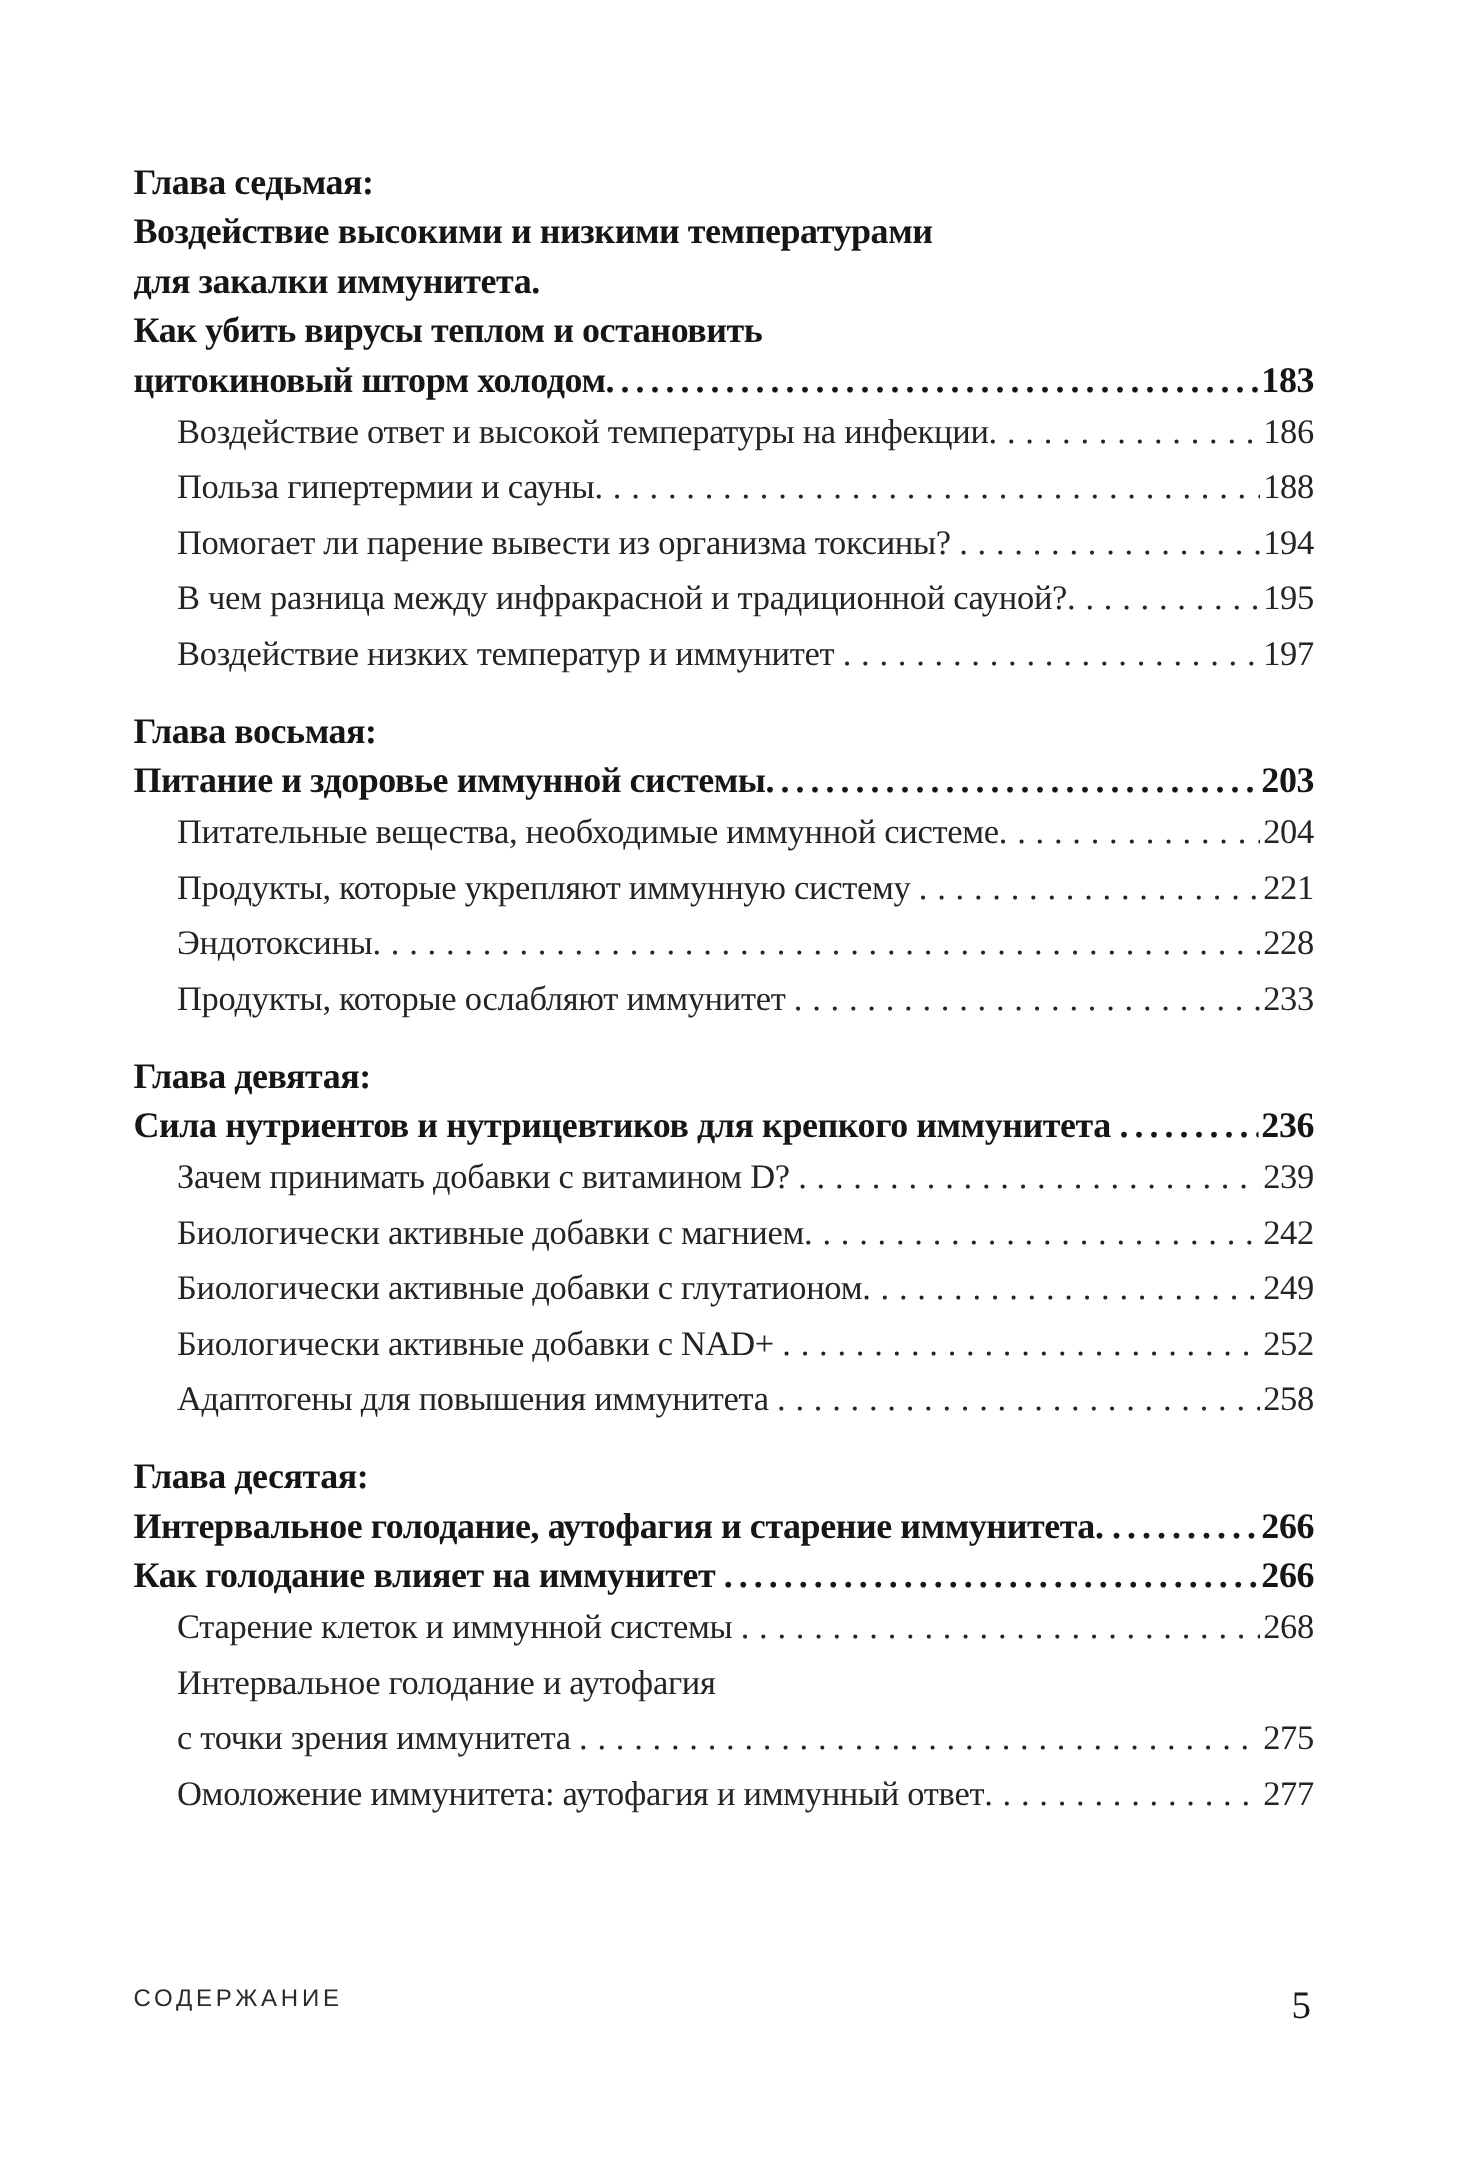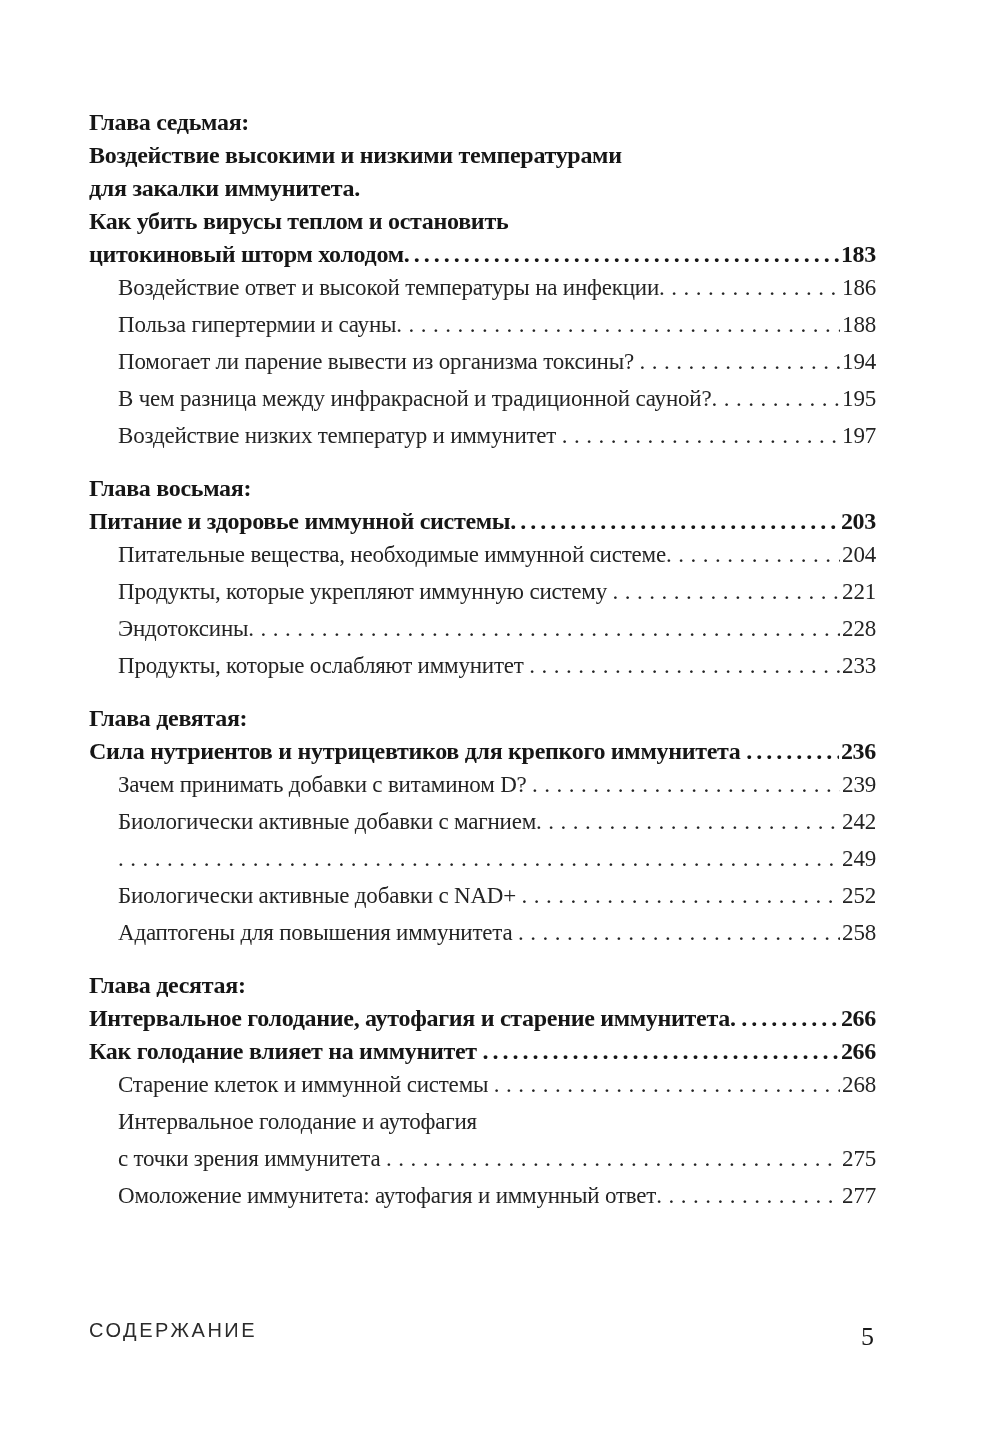--- a/index.html
+++ b/index.html
@@ -52,21 +52,21 @@
     position: absolute;
     left: 89px;
     right: 112px;
     top: 1314px;
     display: flex;
     justify-content: space-between;
     align-items: baseline;
   }
   .footer-label {
     font-family: "Liberation Sans", "DejaVu Sans", sans-serif;
-    font-size: 20px;
+    font-size: 16px;
     letter-spacing: 2.5px;
     color: #2b2b2b;
   }
   .page-num {
     font-size: 26px;
     color: #1a1a1a;
     position: relative;
     top: 8px;
   }
 </style>
@@ -158,20 +158,21 @@
           <span class="t">Зачем принимать добавки с витамином D? </span>
           <span class="dots"></span>
           <span class="pg">239</span>
         </div>
         <div class="e row">
           <span class="t">Биологически активные добавки с магнием</span>
           <span class="dots"></span>
           <span class="pg">242</span>
         </div>
         <div class="e row">
+          <span class="t">Биологически активные добавки с глутатионом</span>
           <span class="dots"></span>
           <span class="pg">249</span>
         </div>
         <div class="e row">
           <span class="t">Биологически активные добавки с NAD+ </span>
           <span class="dots"></span>
           <span class="pg">252</span>
         </div>
         <div class="e row">
           <span class="t">Адаптогены для повышения иммунитета </span>

